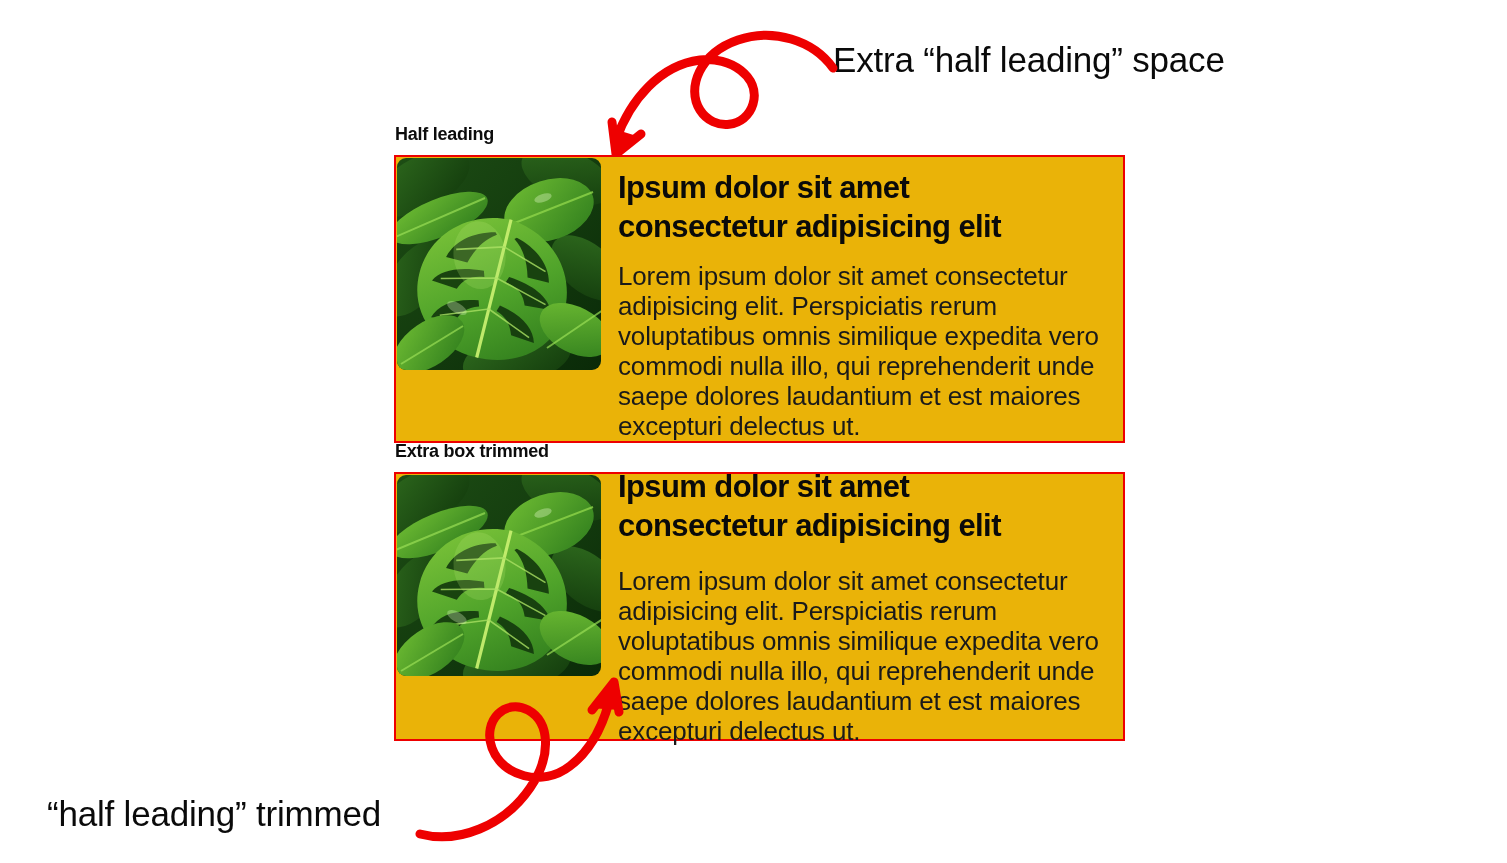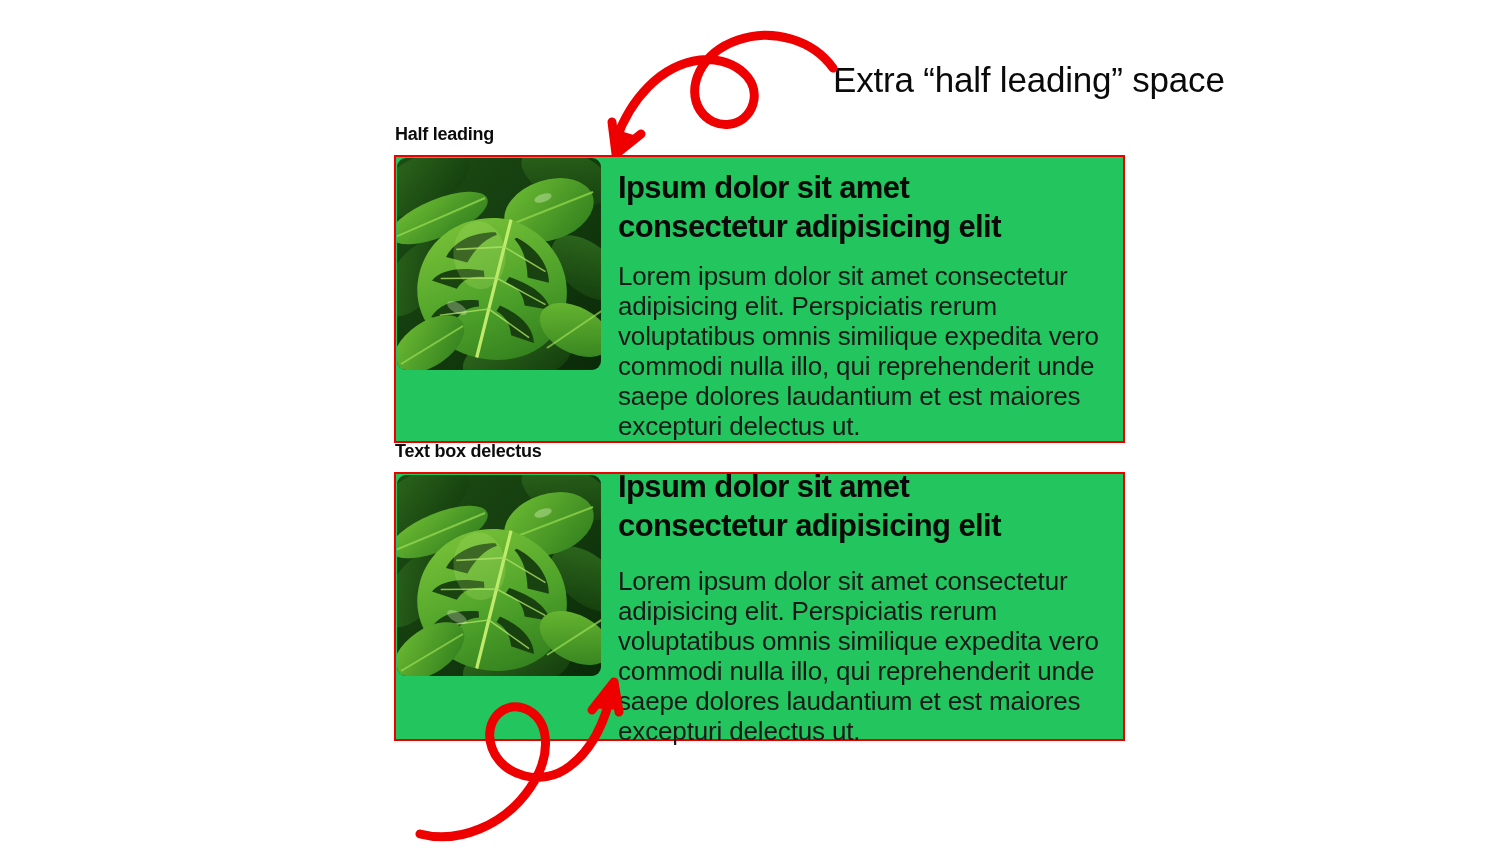--- a/index.html
+++ b/index.html
@@ -19,21 +19,21 @@
   
   .callout {
     position: absolute;
     font-family: "Liberation Sans", sans-serif;
     font-weight: 400;
     font-size: 35px;
     letter-spacing: -0.2px;
     color: #0a0a0a;
     white-space: nowrap;
   }
-  #callout-top    { left: 833px; top: 40px; margin-top: 20px; }
+  #callout-top    { left: 833px; top: 40px; }
   #callout-bottom { left: 47px;  top: 794px; }
 
   
   .arrow-svg { position: absolute; pointer-events: none; overflow: visible; }
   #arrow-top    { left: 588px; top: 18px; }
   #arrow-bottom { left: 418px; top: 676px; }
 
   
   .section { position: absolute; margin-left: 6px; }
   #section-half-leading { left: 388px; top: 125px; }
@@ -45,21 +45,21 @@
     font-size: 18px;
     letter-spacing: -0.25px;
     color: #0c0c0c;
     margin: 0 0 10px 1px;
     line-height: 1.1;
   }
 
   
   .card {
     border: 2px solid #ee0000;
-    background: #22c55e;
+    background: #eab308;
     display: flex;
     align-items: flex-start;
     width: 731px;
   }
   .card.half-leading { padding: 0; }
   .card.trimmed      { padding: 0; }
 
   .card-media {
     flex: 0 0 auto;
     width: 204px;
@@ -198,21 +198,21 @@
       <div class="card-body">
         <h2 class="card-heading">Ipsum dolor sit amet consectetur adipisicing elit</h2>
         <p class="card-paragraph">Lorem ipsum dolor sit amet consectetur adipisicing elit. Perspiciatis rerum voluptatibus omnis similique expedita vero commodi nulla illo, qui reprehenderit unde saepe dolores laudantium et est maiores excepturi delectus ut.</p>
       </div>
 
     </div>
   </div>
 
   <div class="section" id="section-trimmed">
 
-    <div class="section-label">Text box delectus</div>
+    <div class="section-label">Extra box trimmed</div>
 
     <div class="card trimmed">
 
       <div class="card-media">
         <svg class="leaf-photo" viewBox="0 0 204 201" preserveAspectRatio="xMidYMid slice" aria-hidden="true">
           <defs>
             <linearGradient id="lg1b" x1="0" y1="0" x2="1" y2="1">
               <stop offset="0%" stop-color="#1d4d14"></stop>
               <stop offset="100%" stop-color="#0a2a08"></stop>
             </linearGradient>
@@ -277,14 +277,15 @@
   </div>
 
   <svg class="arrow-svg" id="arrow-bottom" width="240" height="170" viewBox="0 0 240 170" aria-hidden="true">
     <path d="M2 158 C 40 168, 86 150, 112 112 C 134 80, 132 46, 110 34
              C 88 22, 64 44, 74 72 C 84 100, 124 112, 152 90
              C 176 72, 188 42, 194 14" fill="none" stroke="#ee0000" stroke-width="9" stroke-linecap="round" stroke-linejoin="round"></path>
     <path d="M196 2 L 171 32 L 202 34 Z" fill="#ee0000"></path>
     <path d="M196 6 L 174 34 M196 6 L 201 36" fill="none" stroke="#ee0000" stroke-width="9" stroke-linecap="round" stroke-linejoin="round"></path>
   </svg>
 
+  <div class="callout" id="callout-bottom">“half leading” trimmed</div>
 
 </div>
 
 </body></html>

